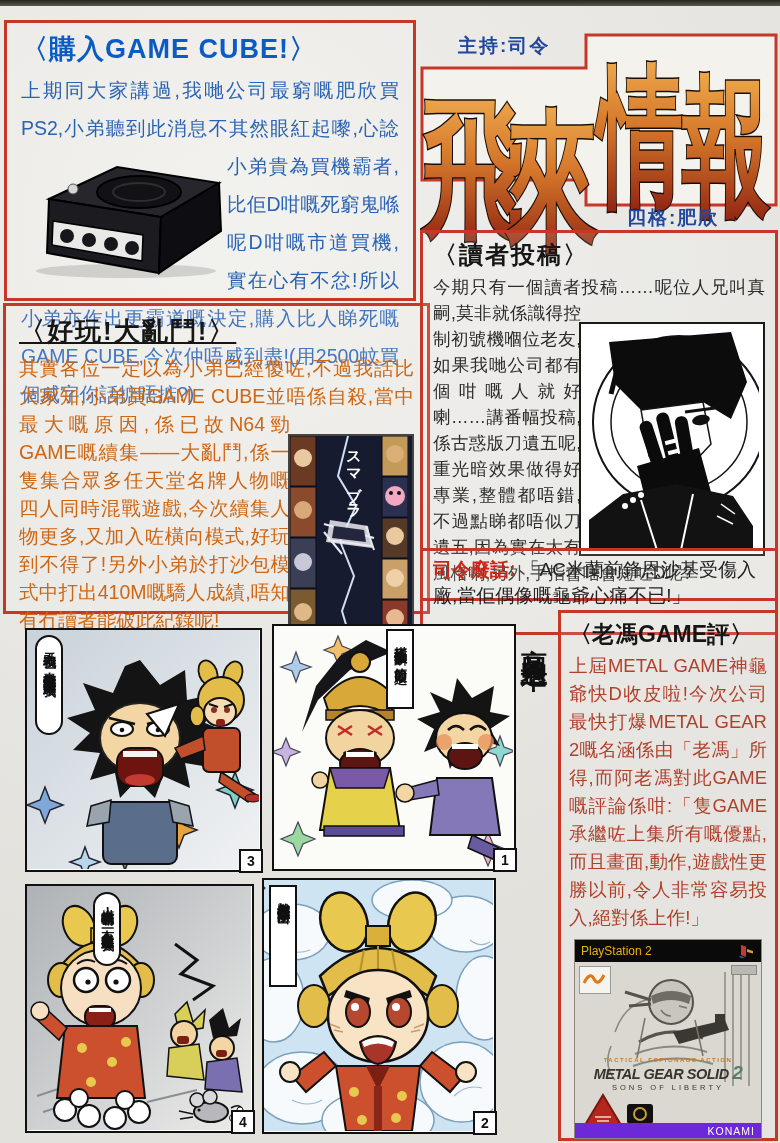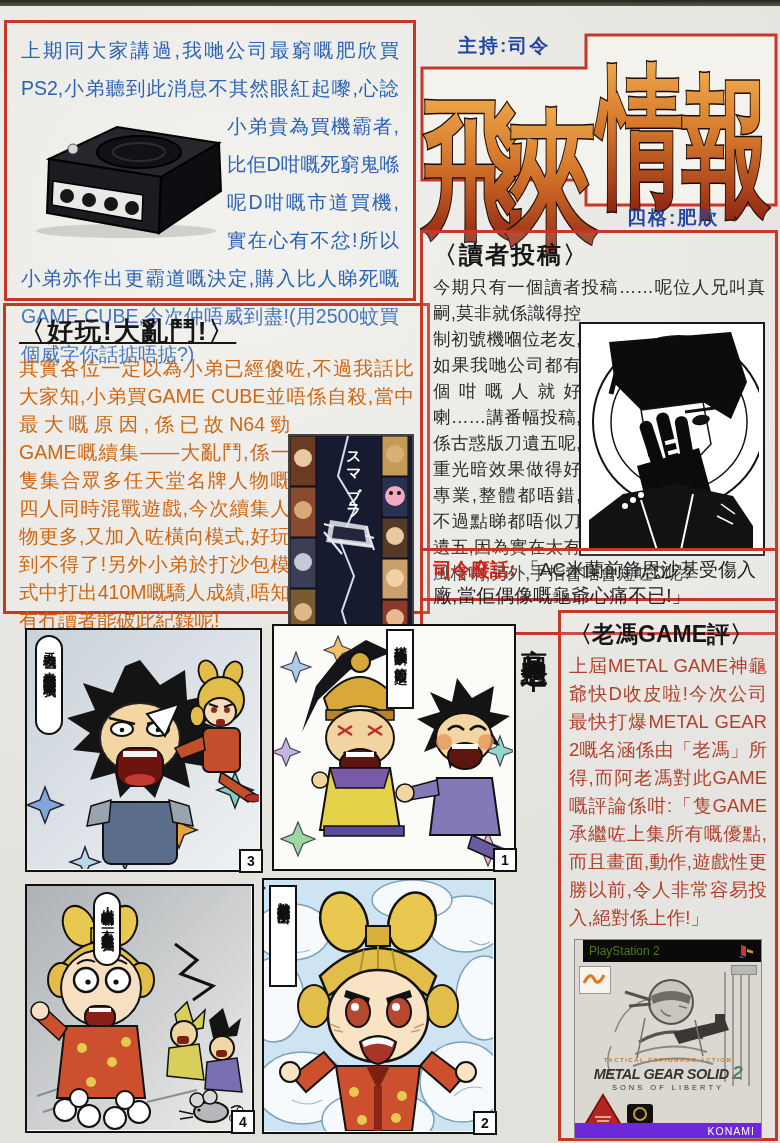--- a/index.html
+++ b/index.html
@@ -39,21 +39,21 @@
   
   .cmd{left:420px;top:548px;width:358px;height:53px;padding:6px 10px;font-size:19px;line-height:26px;}
   .cmd .lbl{color:#cc2418;font-weight:bold;}
   .cmd .txt{color:#222;}
   
   .laofeng{left:558px;top:610px;width:220px;height:531px;padding:6px 8px 0 8px;}
   .laofeng h2{color:#161616;font-size:23px;margin-bottom:2px;}
   .laofeng .body{color:#b0402c;font-size:18.5px;line-height:28px;text-align:justify;}
   
   .mgs{width:186px;margin:7px auto 0;border:1px solid #8a887f;background:#dad8d0;position:relative;}
-  .mgs-head{height:22px;background:#0a0a0a;color:#4d7c0f;display:flex;justify-content:space-between;align-items:center;padding:0 6px;font-size:12px;margin-left:8px;}
+  .mgs-head{height:22px;background:#0a0a0a;color:#eab308;display:flex;justify-content:space-between;align-items:center;padding:0 6px;font-size:12px;}
   .mgs-main{position:relative;height:130px;}
   .konami-chip{position:absolute;left:4px;top:4px;width:30px;height:26px;background:#f6f4ee;border:1px solid #999;}
   .spine-chip{position:absolute;right:4px;top:3px;width:24px;height:8px;background:#b9b8b2;border:1px solid #888;}
   .mgs-titleblock{position:absolute;left:0;right:0;bottom:0;text-align:center;line-height:1.05;}
   .mgs-tag{font-size:6px;color:#d07818;letter-spacing:1.5px;font-weight:bold;}
   .mgs-title{font-size:14.5px;font-weight:bold;color:#36342e;letter-spacing:-0.5px;font-style:italic;}
   .mgs-title .two{font-size:19px;color:#5a7a6e;}
   .mgs-sub{font-size:7.5px;letter-spacing:3px;color:#36342e;font-weight:normal;margin-top:1px;}
   .mgs-foot{position:relative;height:46px;}
   .badge{position:absolute;left:52px;top:12px;width:26px;height:20px;background:#101010;border-radius:3px;display:flex;align-items:center;justify-content:center;}
@@ -75,20 +75,21 @@
   .comic-title{position:absolute;left:516px;top:627px;writing-mode:vertical-rl;text-orientation:upright;
         font-weight:bold;font-size:27px;color:#101010;letter-spacing:6px;}
 </style>
 </head>
 <body>
 
 <div class="page">
   <div class="topstrip"></div>
 
   <div class="rbox gc">
+    <h2>〈購入GAME CUBE!〉</h2>
     <div class="body jtext">
       <span class="gcphoto">
         <svg width="212" height="120" viewBox="0 0 212 120">
           <ellipse cx="105" cy="112" rx="90" ry="7" fill="#00000022"></ellipse>
           <polygon points="28,40 96,8 198,24 140,58" fill="#26262c" stroke="#000" stroke-width="2"></polygon>
           <polygon points="28,40 140,58 138,114 26,94" fill="#1b1b20" stroke="#000" stroke-width="2"></polygon>
           <polygon points="140,58 198,24 200,72 138,114" fill="#0e0e12" stroke="#000" stroke-width="2"></polygon>
           <ellipse cx="118" cy="33" rx="42" ry="16" fill="#121216" stroke="#000" stroke-width="2"></ellipse>
           <ellipse cx="118" cy="33" rx="26" ry="9" fill="none" stroke="#2e2e34" stroke-width="2"></ellipse>
           <circle cx="52" cy="30" r="5" fill="#d6d6d6" stroke="#555"></circle>

